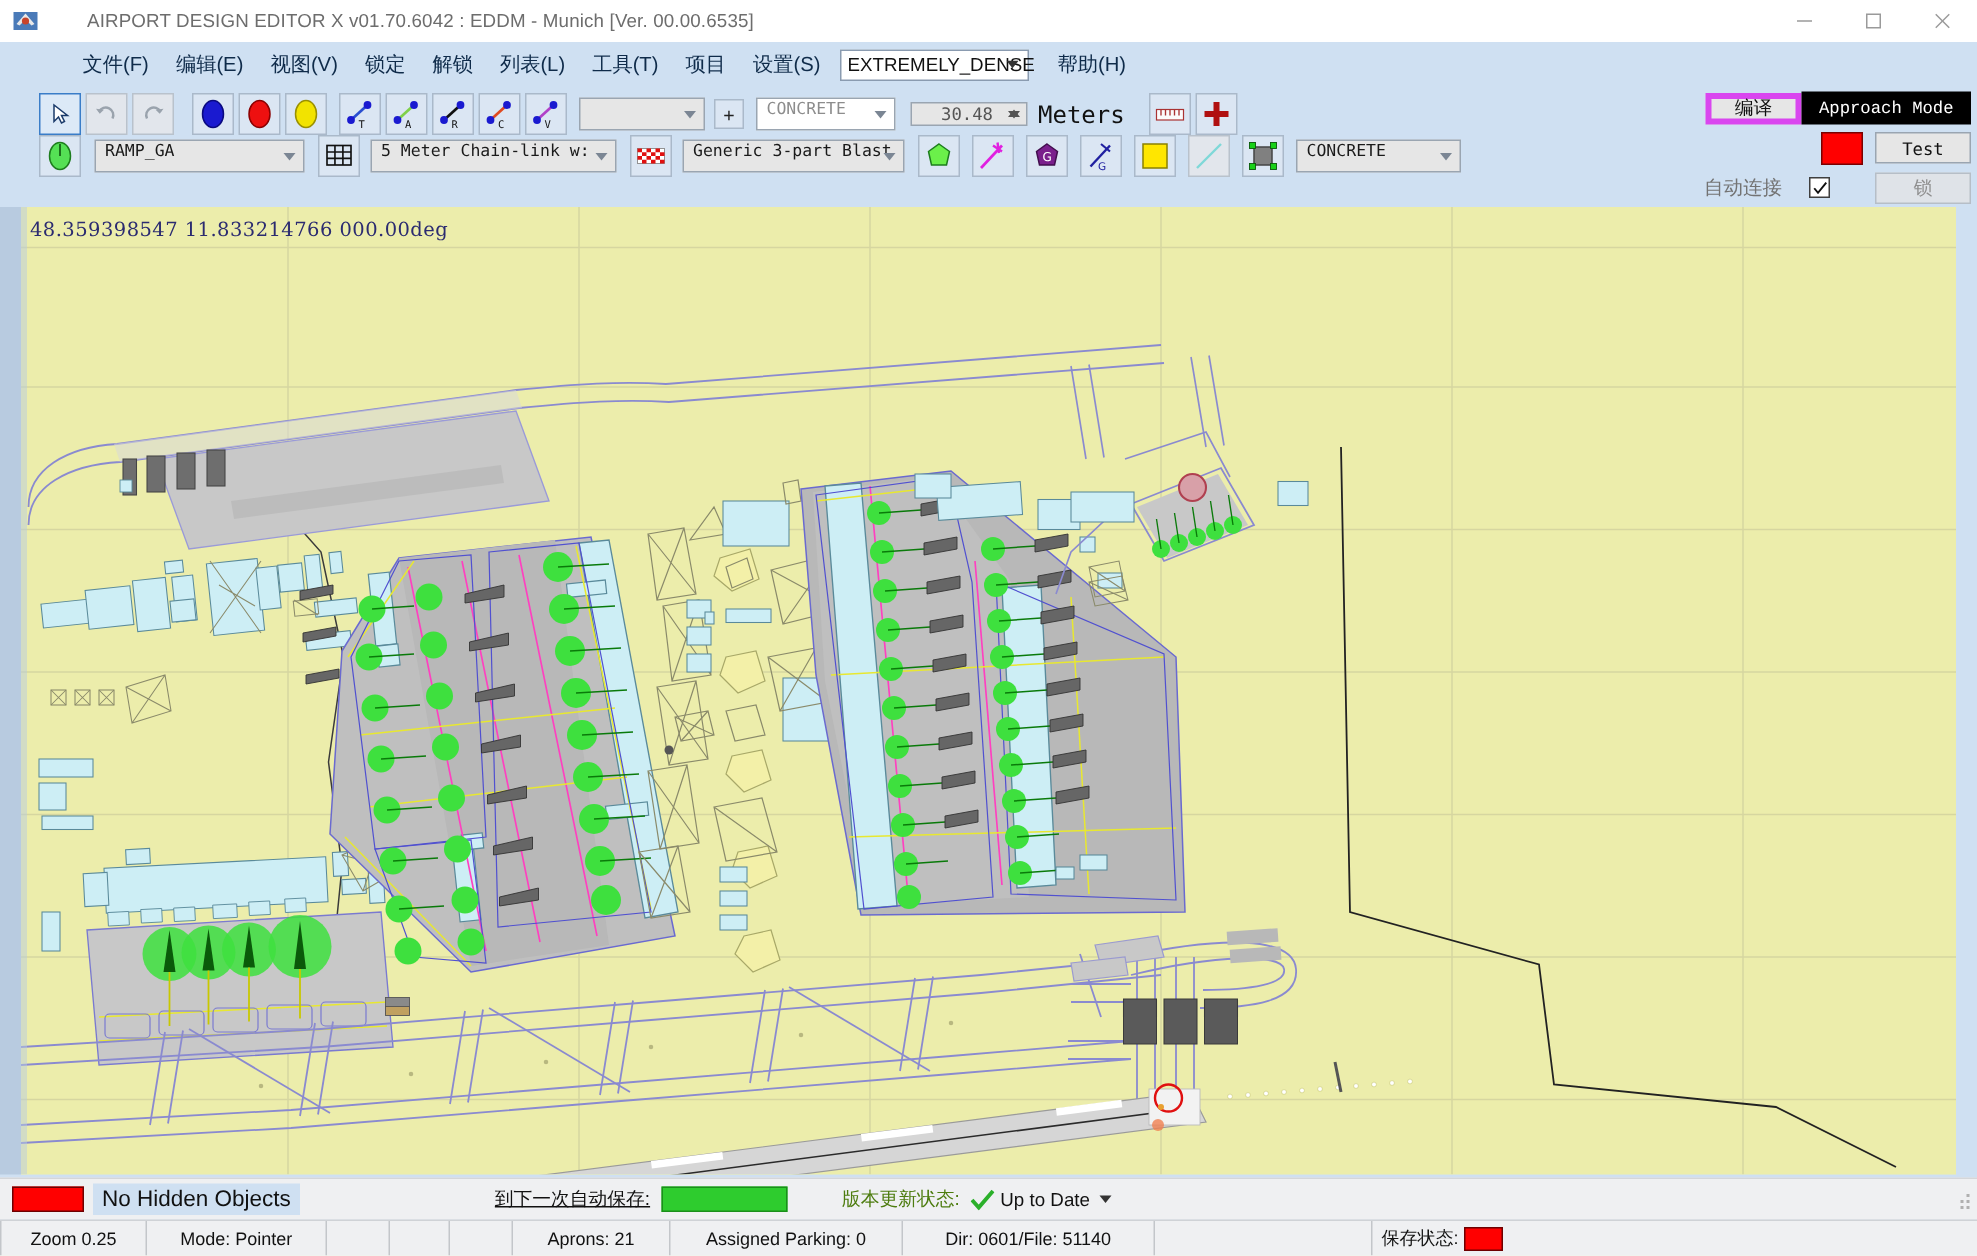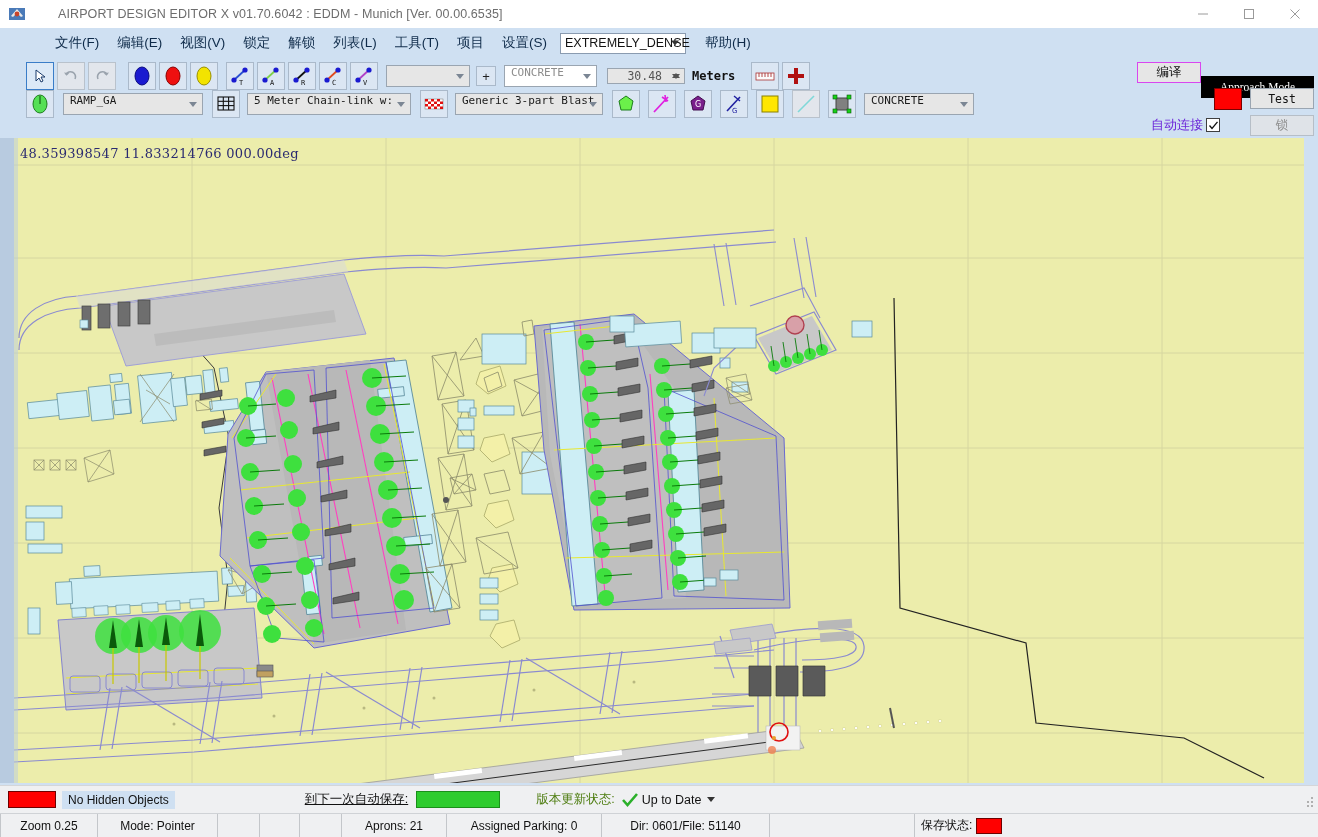--- a/index.html
+++ b/index.html
@@ -103,57 +103,57 @@
     font-size:11.5px; color:#555; padding-right:22px; flex:0 0 auto;
   }
   .spin .sp-up, .spin .sp-dn {
     position:absolute; right:4px; width:0;height:0;
     border-left:4px solid transparent;border-right:4px solid transparent;
   }
   .spin .sp-up { top:4px; border-bottom:5px solid #555; }
   .spin .sp-dn { bottom:4px; border-top:5px solid #555; }
   .unit-label {
     font-family:"DejaVu Sans Mono","Liberation Mono",monospace;
-    font-size:12px; color:#111; margin-left:7px; font-weight:bold; flex:0 0 auto;
+    font-size:16px; color:#111; margin-left:7px; font-weight:normal; flex:0 0 auto;
   }
   .plusbtn {
     width:20px;height:20px;background:#dbe6f3;border:1px solid #aab9ca;
     display:flex;align-items:center;justify-content:center;
     font-size:13px;color:#222;flex:0 0 auto;
   }
 
   
   .compile-btn {
     position:absolute; right:117px; top:4px; width:64px; height:21px;
-    background:#e6e6e6; border:1px solid #d946ef;
+    background:#e6e6e6; border:4px solid #d946ef;
     display:flex;align-items:center;justify-content:center;
     font-size:12.5px;color:#111;
   }
   .approach-btn {
     position:absolute; right:4px; top:3px; width:113px; height:22px;
     background:#000000;
     display:flex;align-items:center;justify-content:center;
-    font-family:Liberation Serif, serif;
-    font-size:11.5px;color:#ffffff;margin-top:15px;
+    font-family:Liberation Mono, monospace;
+    font-size:11.5px;color:#ffffff;
   }
   .red-swatch {
     position:absolute; right:76px; top:30px; width:28px; height:22px;
     background:#ff0000; border:1px solid #7a0000;
   }
   .test-btn {
     position:absolute; right:4px; top:30px; width:64px; height:21px;
     background:#e6e6e6; border:1px solid #9aa5b1;
     display:flex;align-items:center;justify-content:center;
     font-family:"DejaVu Sans Mono","Liberation Mono",monospace;
     font-size:11.5px;color:#111;
   }
   .autoconn {
     position:absolute; right:98px; top:58px;
-    display:flex;align-items:center; gap:3px;
-    font-size:13px; color:#6d28d9; white-space:nowrap;text-align:right;
+    display:flex;align-items:center; gap:18px;
+    font-size:13px; color:#737373; white-space:nowrap;text-align:right;
   }
   .chk {
     width:14px;height:14px;background:#fff;border:1px solid #3f3f3f;
     display:flex;align-items:center;justify-content:center;
   }
   .chk svg { display:block; }
   .lock-btn {
     position:absolute; right:4px; top:57px; width:64px; height:21px;
     background:#dfe3e8; border:1px solid #b6bec7;
     display:flex;align-items:center;justify-content:center;
@@ -192,21 +192,21 @@
     position:absolute; left:0; top:785px; width:1318px; height:28px;
     background:#eff0f2; border-top:1px solid #d4d6d9;
     display:flex; align-items:center;
   }
   .hidden-red {
     width:48px;height:17px;background:#ff0000;border:1px solid #6e0000;
     margin-left:8px; flex:0 0 auto;
   }
   .hidden-label {
     margin-left:6px; background:#cfe0f2; padding:2px 6px;
-    font-size:12px;color:#111; flex:0 0 auto;
+    font-size:15px;color:#111; flex:0 0 auto;
   }
   .autosave-label {
     margin-left:130px; font-size:12.5px;color:#111;flex:0 0 auto;text-decoration:underline;
   }
   .autosave-bar {
     margin-left:8px;width:84px;height:17px;background:#2ecc2e;border:1px solid #1a8f1a;
     flex:0 0 auto;
   }
   .verstat-label { margin-left:36px; font-size:12.5px; color:#4d7c0f; flex:0 0 auto;}
   .check-icon { margin-left:7px; flex:0 0 auto; display:flex;}

